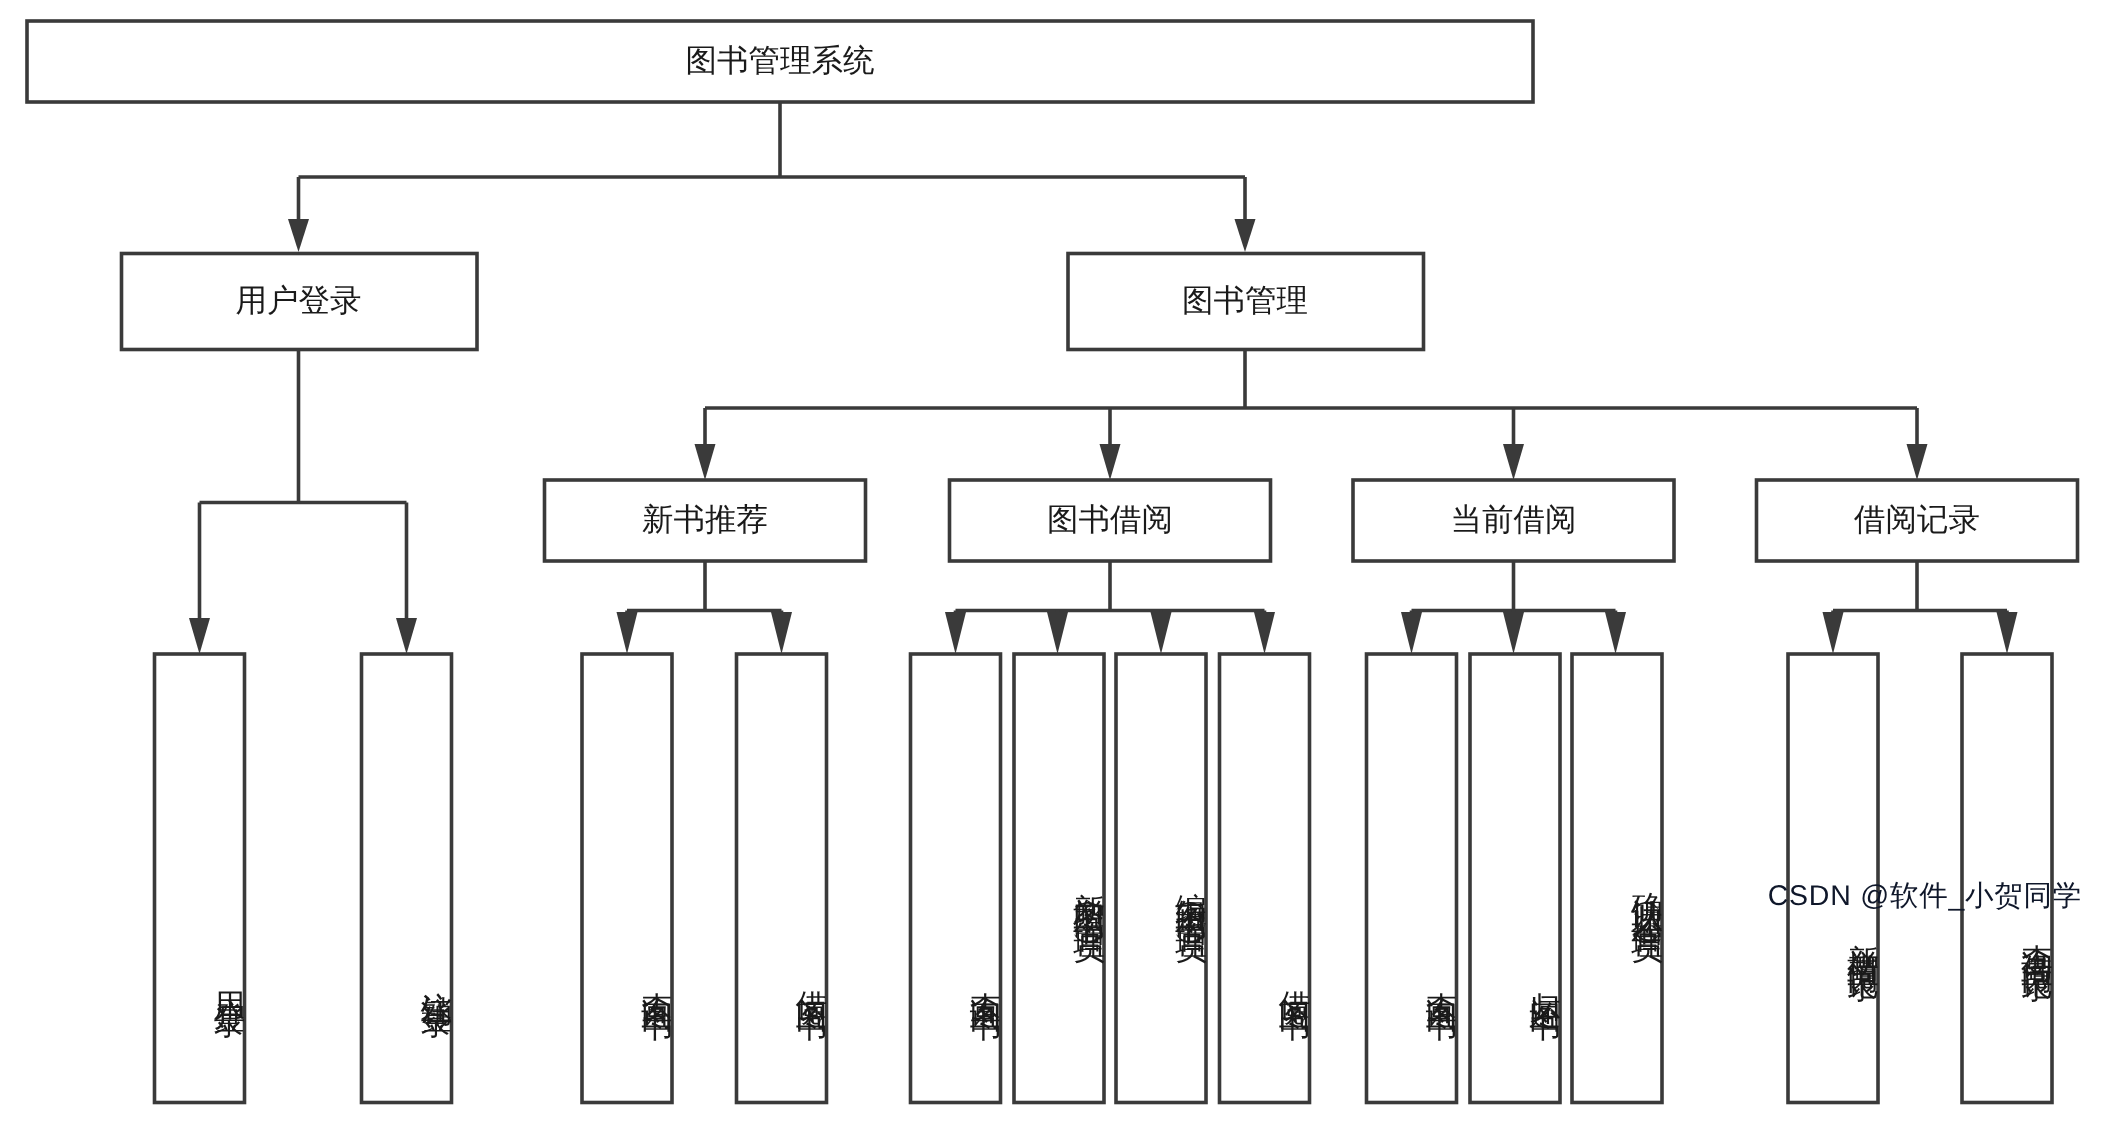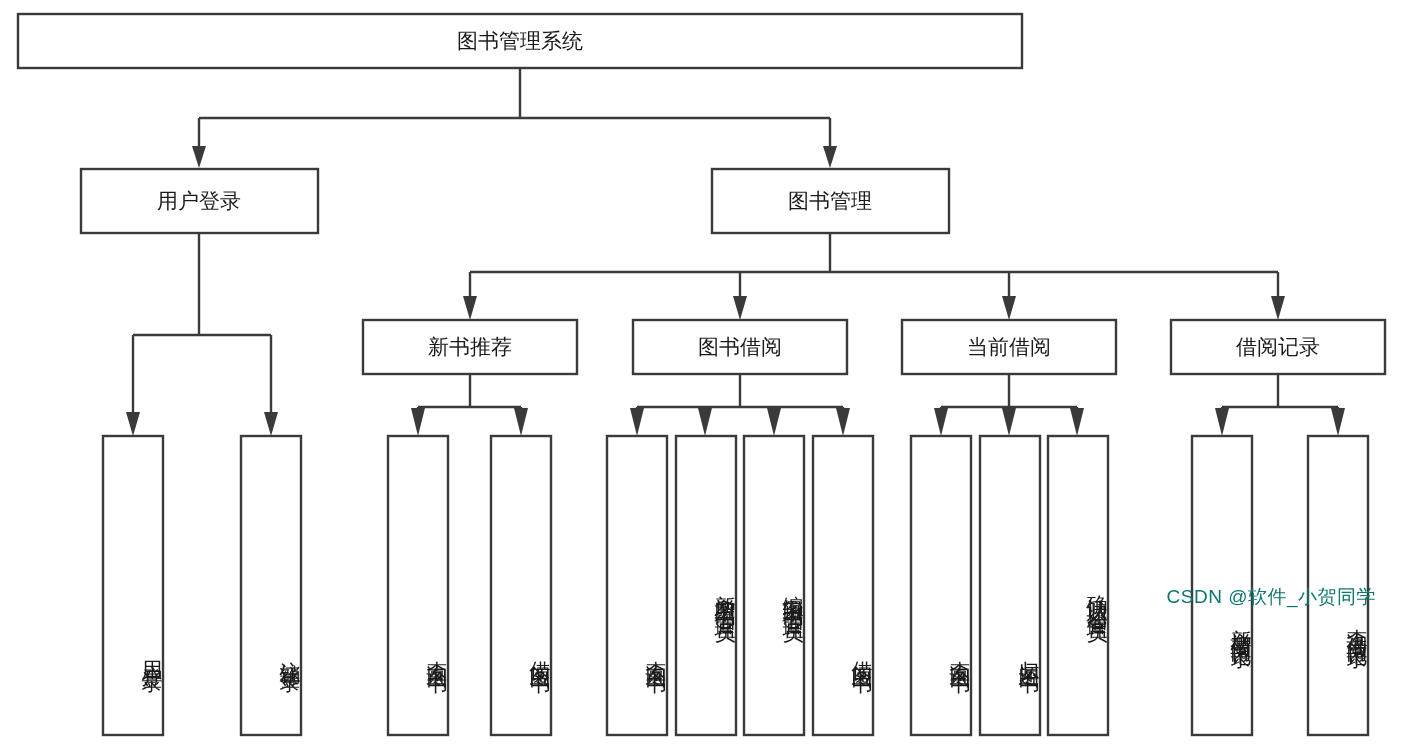--- a/index.html
+++ b/index.html
@@ -59,25 +59,25 @@
     letter-spacing: 4px;
     color: #1a1a1a;
     display: flex;
     align-items: flex-start;
     justify-content: center;
     white-space: nowrap;
     pointer-events: none;
   }
   .watermark {
     position: absolute;
-    right: 29px;
+    right: 17px;
     bottom: 6px;
     font-family: "Liberation Sans", "DejaVu Sans", sans-serif;
     font-size: 19px;
-    color: #0f766e;
+    color: #0f172a;
     letter-spacing: 0.5px;
     white-space: nowrap;
   }
 </style>
 </head>
 <body>
 
 <div id="diagram-root">
 
   <svg id="tree-svg" viewBox="0 0 1405 747">

